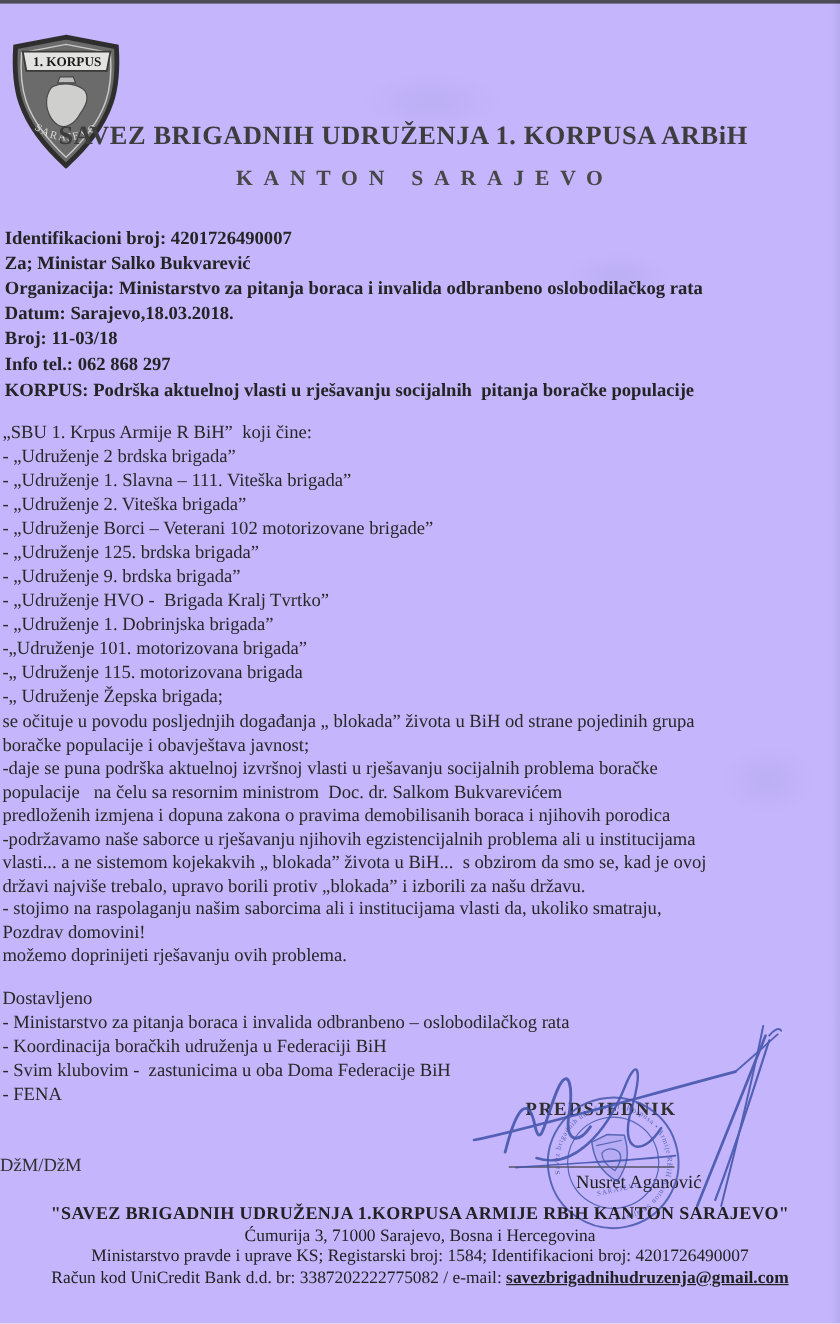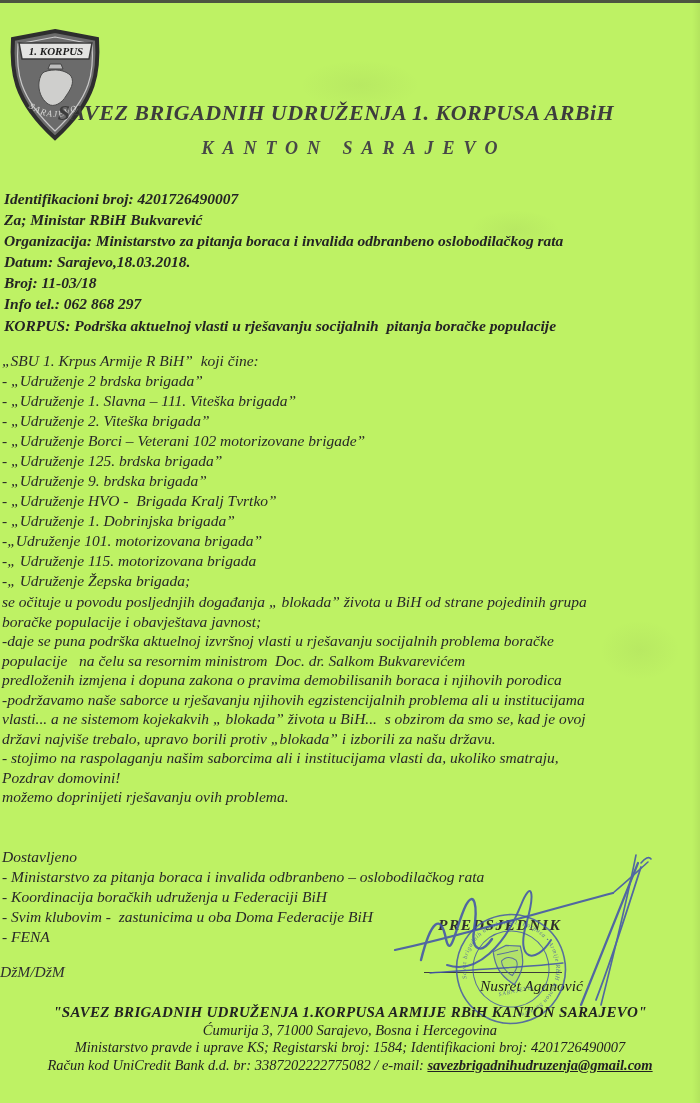--- a/index.html
+++ b/index.html
@@ -1,31 +1,31 @@
 <!DOCTYPE html>
 <html><head>
 <meta charset="utf-8">
 <style>
   html,body{margin:0;padding:0;}
   body{width:700px;height:1103px;overflow:hidden;background:#ffffff;}
-  .page{position:relative;width:700px;height:1103px;background:#bef264;
-        font-family:"Liberation Serif",serif;color:#262626;overflow:hidden;font-style:italic;}
+  .page{position:relative;width:700px;height:1103px;background:#c4b5fd;
+        font-family:"Liberation Serif",serif;color:#262626;overflow:hidden;}
   .topbar{position:absolute;top:0;left:0;width:700px;height:3px;background:#3a3a3a;opacity:.85;}
   .edge-shade{position:absolute;top:0;right:0;width:8px;height:1103px;
         background:linear-gradient(to right,rgba(0,0,0,0),rgba(0,0,0,0.06));}
   .line{white-space:pre;}
   .title1{position:absolute;top:100px;left:0;width:632px;box-sizing:border-box;padding-left:40px;
         text-align:center;font-size:22px;font-weight:bold;color:#3d3d3d;letter-spacing:.5px;}
   .title2{position:absolute;top:138px;left:0;width:700px;box-sizing:border-box;padding-left:8px;
         text-align:center;font-size:18px;font-weight:bold;color:#474747;letter-spacing:9px;}
   .info{position:absolute;top:188px;left:4px;font-size:15.5px;font-weight:bold;line-height:21px;color:#242424;}
   .subject{position:absolute;top:317px;left:4px;font-size:15.5px;font-weight:bold;color:#242424;}
   .list{position:absolute;top:351px;left:2px;font-size:15.5px;line-height:20px;color:#282828;}
   .bodytext{position:absolute;top:592px;left:2px;font-size:15.5px;line-height:19.5px;color:#282828;}
-  .dist{position:absolute;top:823px;left:2px;font-size:15.5px;line-height:20px;color:#282828;margin-top:24px;}
+  .dist{position:absolute;top:823px;left:2px;font-size:15.5px;line-height:20px;color:#282828;}
   .sig-title{position:absolute;top:916px;left:438px;font-size:15.5px;font-weight:bold;letter-spacing:1.5px;color:#2f2f2f;}
   .sig-underline{position:absolute;top:972px;left:424px;width:138px;height:0;border-top:1.5px solid #3c3c3c;}
   .sig-name{position:absolute;top:977px;left:460px;font-size:15.5px;color:#1f1f1f;padding-left:20px;}
   .initials{position:absolute;top:963px;left:0;font-size:15.5px;color:#303030;}
   .footer{position:absolute;top:1004px;left:0;width:700px;text-align:center;font-size:14.5px;line-height:17.5px;color:#222;}
   .footer .f0{font-weight:bold;font-size:15px;letter-spacing:.3px;}
   .email{font-weight:bold;text-decoration:underline;}
   .emblem{position:absolute;top:28px;left:8px;width:95px;height:114px;}
   .seal{position:absolute;top:910px;left:452px;width:118px;height:118px;transform:rotate(-12deg);opacity:.82;}
   .signature{position:absolute;top:843px;left:385px;width:275px;height:175px;opacity:.88;}
@@ -54,21 +54,21 @@
     <text font-size="9" fill="#d8d8d6" letter-spacing="1.5" font-family="Liberation Serif,serif">
       <textPath href="#embArc" startOffset="8%">SARAJEVO</textPath>
     </text>
   </svg>
 
   <div class="title1">SAVEZ BRIGADNIH UDRUŽENJA 1. KORPUSA ARBiH</div>
   <div class="title2">KANTON SARAJEVO</div>
 
   <div class="info">
     <div class="line">Identifikacioni broj: 4201726490007</div>
-    <div class="line">Za; Ministar RBiH Bukvarević</div>
+    <div class="line">Za; Ministar Salko Bukvarević</div>
     <div class="line">Organizacija: Ministarstvo za pitanja boraca i invalida odbranbeno oslobodilačkog rata</div>
     <div class="line">Datum: Sarajevo,18.03.2018.</div>
     <div class="line">Broj: 11-03/18</div>
     <div class="line">Info tel.: 062 868 297</div>
   </div>
 
   <div class="subject line">KORPUS: Podrška aktuelnoj vlasti u rješavanju socijalnih  pitanja boračke populacije</div>
 
   <div class="list">
     <div class="line">„SBU 1. Krpus Armije R BiH”  koji čine:</div>

